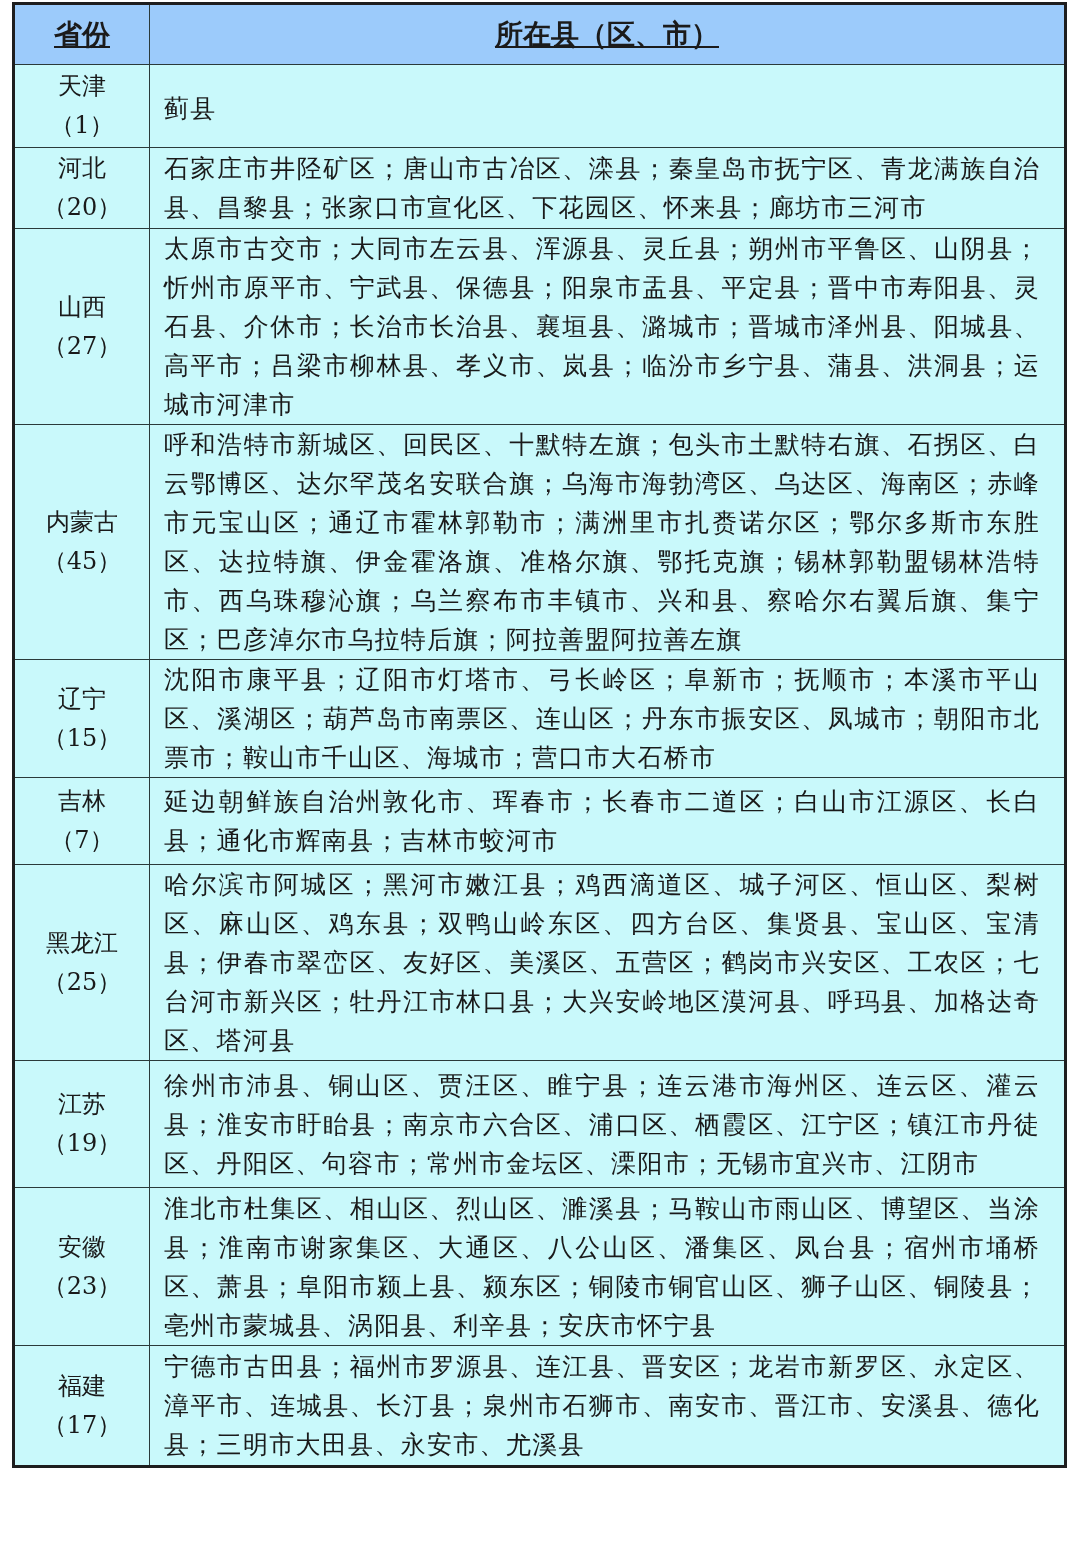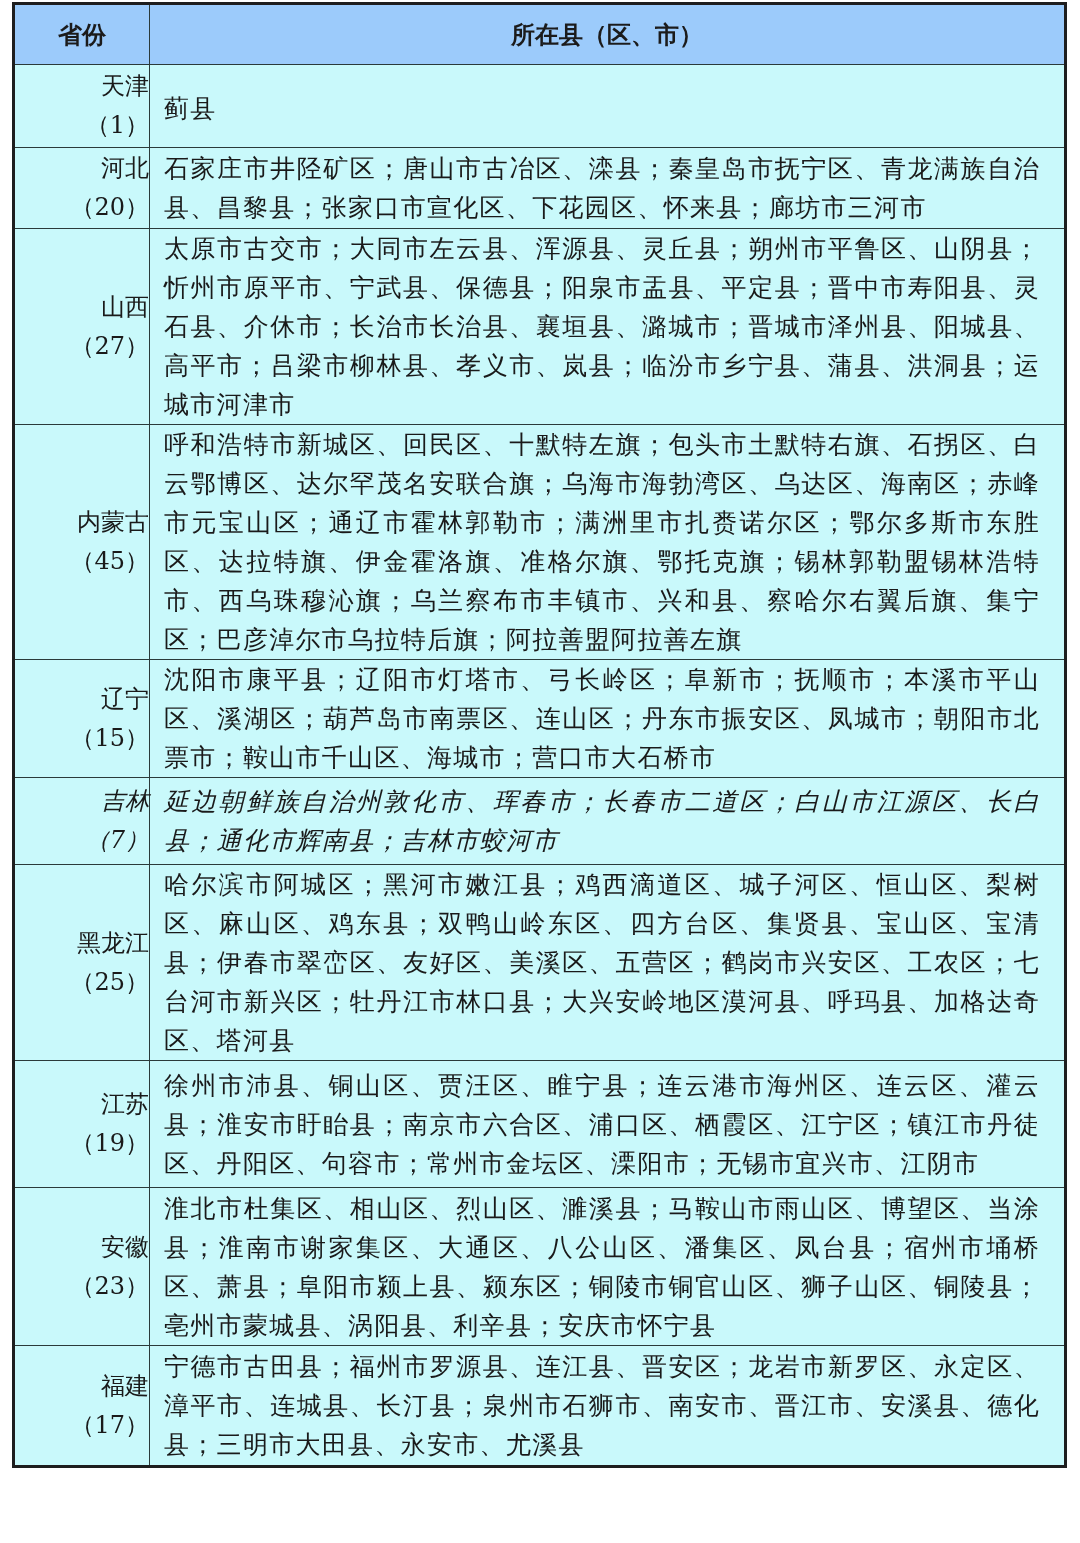--- a/index.html
+++ b/index.html
@@ -9,34 +9,34 @@
     position: absolute; left: 12px; top: 2px; width: 1052px;
     border-collapse: collapse; table-layout: fixed;
     border: 3px solid #1e1e1e;
   }
   col.c-prov { width: 136px; }
   col.c-list { width: 916px; }
   th, td { border: 1.5px solid #2b3a3a; padding: 0; vertical-align: middle; }
   thead th {
     background: #9ccbfb; height: 59px;
     font-family: "DejaVu Sans", "Liberation Sans", sans-serif;
-    font-weight: bold; font-size: 24px; text-align: center; color: #1b1b1b;
+    font-weight: bold; font-size: 28px; text-align: center; color: #1b1b1b; text-decoration: underline;
   }
   tbody td { background: #c9f9fb; }
-  td.prov { text-align: right; font-size: 24px; line-height: 39px; }
+  td.prov { text-align: center; font-size: 24px; line-height: 39px; }
   td.prov .pname, td.prov .pcount { display: block; }
   td.list { font-size: 25px; line-height: 39px; padding: 0 24px 0 14px;
             text-align: justify; letter-spacing: 1.3px; }
   tr.r-tianjin td { height: 78px; }
   tr.r-tianjin td.list { padding-top: 4px; }
   tr.r-hebei td { height: 80px; }
   tr.r-shanxi td { height: 155px; }
   tr.r-neimeng td { height: 233px; margin-top: 16px; }
   tr.r-liaoning td { height: 116px; }
-  tr.r-jilin td { height: 86px; font-style: italic; }
+  tr.r-jilin td { height: 86px; }
   tr.r-heilong td { height: 180px; }
   tr.r-jiangsu td { height: 126px; }
   tr.r-anhui td { height: 157px; }
   tr.r-fujian td { height: 119px; }
   tr.r-jiangxi td { height: 118px; }
   tr.r-jiangxi td.list { vertical-align: top; }
 </style>
 </head>
 <body>
 

